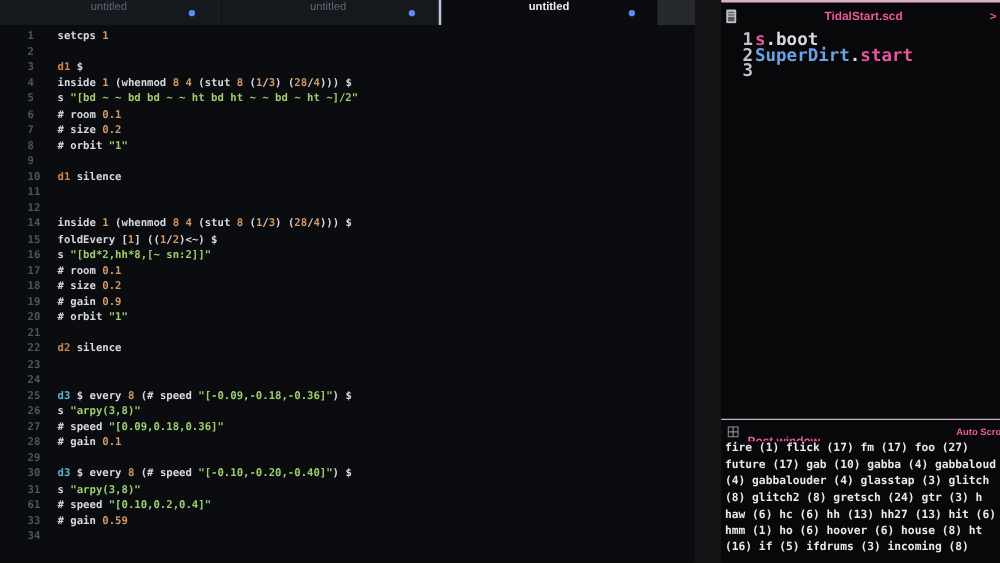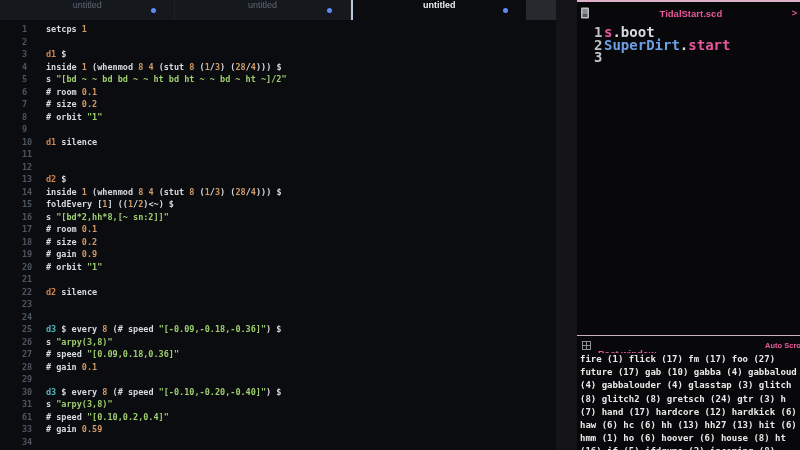--- a/index.html
+++ b/index.html
@@ -83,21 +83,20 @@
       <div class="code-line"><span class="gutter">3</span><span><span class="tk-dn">d1</span><span class="tk-w"> $</span></span></div>
       <div class="code-line"><span class="gutter">4</span><span><span class="tk-w">inside </span><span class="tk-o">1</span><span class="tk-w"> (whenmod </span><span class="tk-o">8</span><span class="tk-w"> </span><span class="tk-o">4</span><span class="tk-w"> (stut </span><span class="tk-o">8</span><span class="tk-w"> (</span><span class="tk-o">1</span><span class="tk-w">/</span><span class="tk-o">3</span><span class="tk-w">) (</span><span class="tk-o">28</span><span class="tk-w">/</span><span class="tk-o">4</span><span class="tk-w">))) $</span></span></div>
       <div class="code-line"><span class="gutter">5</span><span><span class="tk-w">s </span><span class="tk-g">"[bd ~ ~ bd bd ~ ~ ht bd ht ~ ~ bd ~ ht ~]/2"</span></span></div>
       <div class="code-line"><span class="gutter">6</span><span><span class="tk-w"># room </span><span class="tk-o">0.1</span></span></div>
       <div class="code-line"><span class="gutter">7</span><span><span class="tk-w"># size </span><span class="tk-o">0.2</span></span></div>
       <div class="code-line"><span class="gutter">8</span><span><span class="tk-w"># orbit </span><span class="tk-g">"1"</span></span></div>
       <div class="code-line"><span class="gutter">9</span><span></span></div>
       <div class="code-line"><span class="gutter">10</span><span><span class="tk-dn">d1</span><span class="tk-w"> silence</span></span></div>
       <div class="code-line"><span class="gutter">11</span><span></span></div>
       <div class="code-line"><span class="gutter">12</span><span></span></div>
-      <div class="code-line"><span class="gutter">13</span><span><span class="tk-dn">d2</span><span class="tk-w"> $</span></span></div>
       <div class="code-line"><span class="gutter">14</span><span><span class="tk-w">inside </span><span class="tk-o">1</span><span class="tk-w"> (whenmod </span><span class="tk-o">8</span><span class="tk-w"> </span><span class="tk-o">4</span><span class="tk-w"> (stut </span><span class="tk-o">8</span><span class="tk-w"> (</span><span class="tk-o">1</span><span class="tk-w">/</span><span class="tk-o">3</span><span class="tk-w">) (</span><span class="tk-o">28</span><span class="tk-w">/</span><span class="tk-o">4</span><span class="tk-w">))) $</span></span></div>
       <div class="code-line"><span class="gutter">15</span><span><span class="tk-w">foldEvery [</span><span class="tk-o">1</span><span class="tk-w">] ((</span><span class="tk-o">1</span><span class="tk-w">/</span><span class="tk-o">2</span><span class="tk-w">)&lt;~) $</span></span></div>
       <div class="code-line"><span class="gutter">16</span><span><span class="tk-w">s </span><span class="tk-g">"[bd*2,hh*8,[~ sn:2]]"</span></span></div>
       <div class="code-line"><span class="gutter">17</span><span><span class="tk-w"># room </span><span class="tk-o">0.1</span></span></div>
       <div class="code-line"><span class="gutter">18</span><span><span class="tk-w"># size </span><span class="tk-o">0.2</span></span></div>
       <div class="code-line"><span class="gutter">19</span><span><span class="tk-w"># gain </span><span class="tk-o">0.9</span></span></div>
       <div class="code-line"><span class="gutter">20</span><span><span class="tk-w"># orbit </span><span class="tk-g">"1"</span></span></div>
       <div class="code-line"><span class="gutter">21</span><span></span></div>
       <div class="code-line"><span class="gutter">22</span><span><span class="tk-dn">d2</span><span class="tk-w"> silence</span></span></div>
       <div class="code-line"><span class="gutter">23</span><span></span></div>
@@ -142,18 +141,17 @@
       <line x1="0.5" y1="4.5" x2="8.5" y2="4.5" stroke="#8b8f96" stroke-width="1"></line>
     </svg>
     <span class="post-title">Post window</span>
     <span class="auto-scroll">Auto Scrol</span>
   </div>
   <div class="post-content">
       <div class="post-line">fire (1) flick (17) fm (17) foo (27)</div>
       <div class="post-line">future (17) gab (10) gabba (4) gabbaloud</div>
       <div class="post-line">(4) gabbalouder (4) glasstap (3) glitch</div>
       <div class="post-line">(8) glitch2 (8) gretsch (24) gtr (3) h</div>
-      <div class="post-line">(7) hand (17) hardcore (12) hardkick (6)</div>
       <div class="post-line">haw (6) hc (6) hh (13) hh27 (13) hit (6)</div>
       <div class="post-line">hmm (1) ho (6) hoover (6) house (8) ht</div>
       <div class="post-line">(16) if (5) ifdrums (3) incoming (8)</div>
     </div>
 </div>
 
 </body></html>

